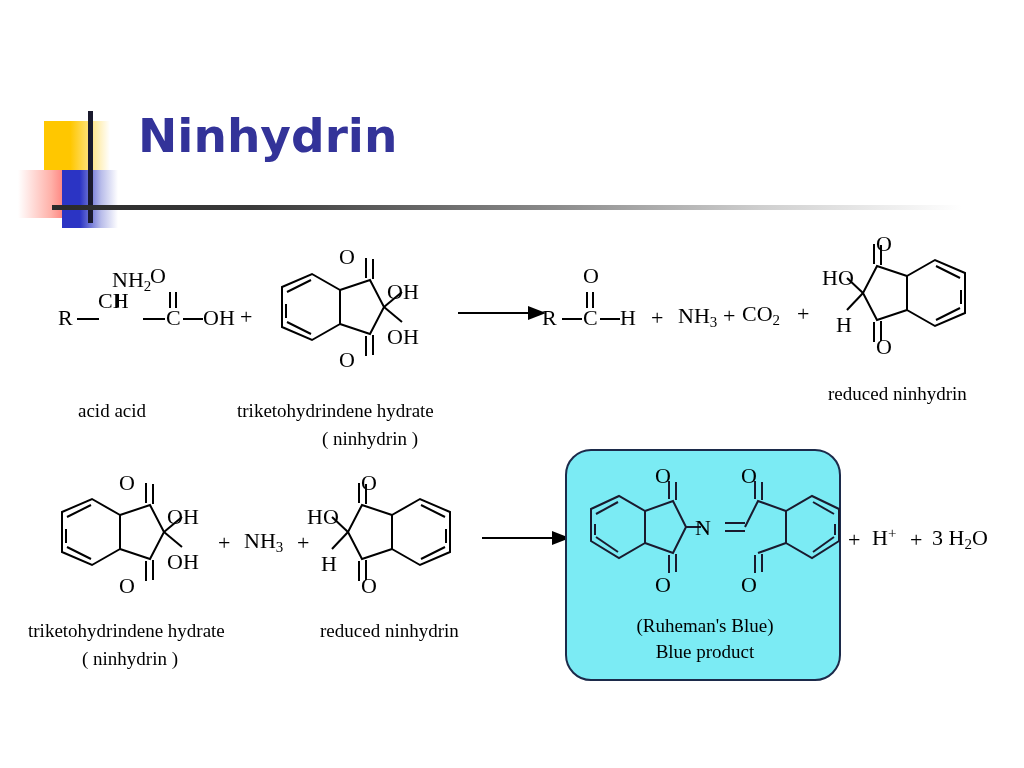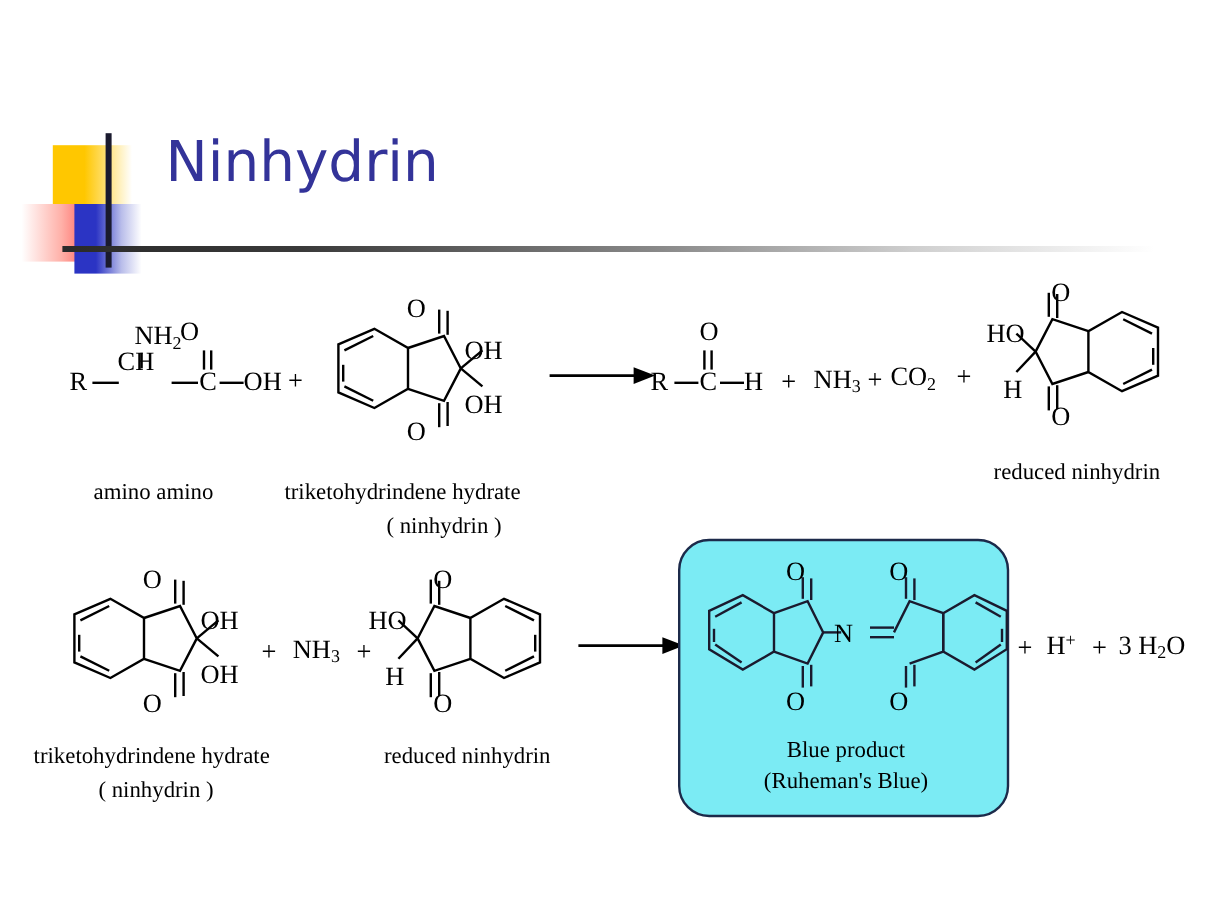--- a/index.html
+++ b/index.html
@@ -62,21 +62,21 @@
     top: 205px;
     width: 910px;
     height: 5px;
     background: linear-gradient(to right, #2a2a2a 0%, #3a3a3a 22%, #8a8a8a 55%, #cfcfcf 78%, #ffffff 100%);
   }
   #page-title {
     position: absolute;
     left: 138px;
     top: 112px;
     font-family: "DejaVu Sans", sans-serif;
-    font-weight: normal;
+    font-weight: bold;
     font-size: 47px;
     letter-spacing: 0px;
     color: #333399;
     line-height: 1;
   }
 
   
   .chem {
     position: absolute;
     font-family: "Liberation Serif", serif;
@@ -148,21 +148,21 @@
   </svg>
 </div>
 <div class="chem" style="left:58px; top:305px;">R</div>
 <div class="chem" style="left:98px; top:288px;">CH</div>
 <div class="chem" style="left:166px; top:305px;">C</div>
 <div class="chem" style="left:203px; top:305px;">OH</div>
 <div class="chem" style="left:112px; top:267px;">
   <span>NH</span><sub>2</sub>
 </div>
 <div class="chem" style="left:150px; top:263px;">O</div>
-<div class="caption" style="left:78px; top:400px;">amino  amino</div>
+<div class="caption" style="left:78px; top:400px;">acid  acid</div>
 
 <div class="chem" style="left:240px; top:304px;">+</div>
 
 <div class="struct" style="left:262px; top:252px;">
   <svg width="140" height="130" viewBox="0 0 140 130">
 
     <polygon points="20,35 50,22 78,38 78,72 50,88 20,75" fill="none" stroke="#000" stroke-width="2"></polygon>
     <line x1="25" y1="40" x2="49" y2="28" stroke="#000" stroke-width="2"></line>
     <line x1="24" y1="52" x2="24" y2="66" stroke="#000" stroke-width="2"></line>
     <line x1="25" y1="70" x2="49" y2="82" stroke="#000" stroke-width="2"></line>
@@ -327,22 +327,22 @@
       <line x1="180" y1="88" x2="180" y2="106" stroke="#1a1a2e" stroke-width="2"></line>
       <line x1="187" y1="87" x2="187" y2="105" stroke="#1a1a2e" stroke-width="2"></line>
     </svg>
   </div>
   <div class="chem" style="left:88px; top:12px;">O</div>
   <div class="chem" style="left:88px; top:121px;">O</div>
   <div class="chem" style="left:128px; top:64px;">N</div>
   <div class="chem" style="left:174px; top:12px;">O</div>
   <div class="chem" style="left:174px; top:121px;">O</div>
   <div id="blue-box-label">
+    <div>(Ruheman's  Blue)</div>
     <div>Blue  product</div>
-    <div>(Ruheman's  Blue)</div>
   </div>
 </div>
 
 <div class="chem" style="left:848px; top:527px;">+</div>
 <div class="chem" style="left:872px; top:525px;">
   <span>H</span><sup>+</sup>
 </div>
 <div class="chem" style="left:910px; top:527px;">+</div>
 <div class="chem" style="left:932px; top:525px;">
   <span>3</span><span>&nbsp;</span><span>H</span><sub>2</sub><span>O</span>

